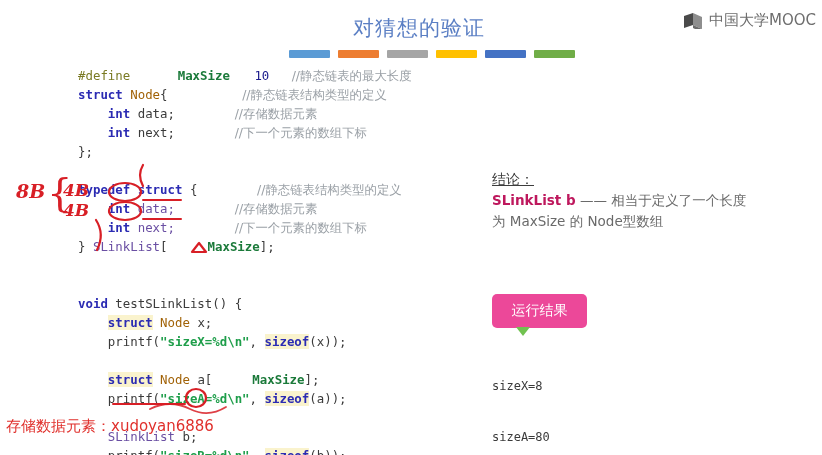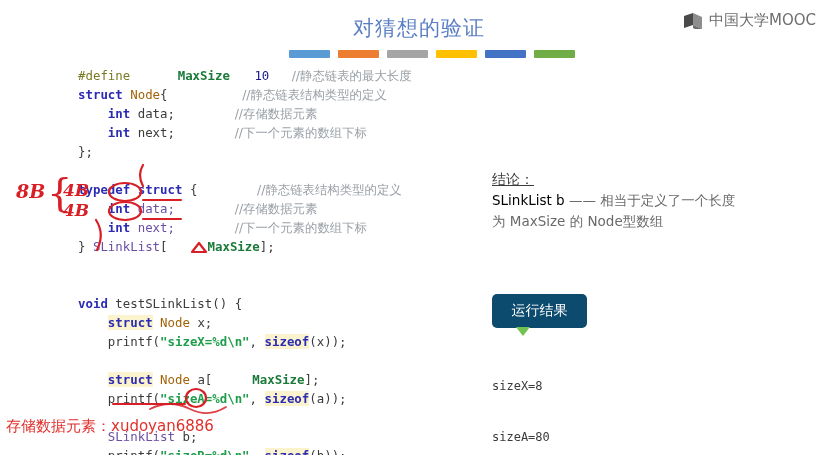--- a/index.html
+++ b/index.html
@@ -61,21 +61,21 @@
   
   .conclusion-label{
     position:absolute;left:492px;top:171px;font-size:14px;color:#3d3d3d;
     font-family:"DejaVu Sans","Liberation Sans",sans-serif;
     text-decoration:underline;
   }
   .concl-line1{
     position:absolute;left:492px;top:192px;font-size:13.5px;color:#6a6a6a;
     font-family:"DejaVu Sans","Liberation Sans",sans-serif;white-space:nowrap;
   }
-  .concl-line1 b{color:#000000;font-weight:normal;margin-top:8px;}
+  .concl-line1 b{color:#be185d;font-weight:bold;margin-top:8px;}
   .concl-line2{
     position:absolute;left:492px;top:213px;font-size:13.5px;color:#6a6a6a;
     font-family:"DejaVu Sans","Liberation Sans",sans-serif;white-space:nowrap;
   }
   .bubble-box{
     position:absolute;left:492px;top:294px;width:95px;height:34px;
     background:#71c250;border-radius:5px;
     display:flex;align-items:center;justify-content:center;
     color:#ffffff;font-size:14px;
     font-family:"DejaVu Sans","Liberation Sans",sans-serif;
@@ -156,21 +156,21 @@
 
     <path d="M150 409 q 20 -10 40 0 q 18 9 36 -2" stroke="#d81f26" stroke-width="1.8" fill="none" stroke-linecap="round" opacity="0.85"></path>
   </svg>
 
   <div class="conclusion-label">结论：</div>
   <div class="concl-line1">
     <b>SLinkList b</b><span> —— 相当于定义了一个长度</span>
   </div>
   <div class="concl-line2">为 MaxSize 的 Node型数组</div>
 
-  <div class="bubble-box" style="background: #0c4a6e;">运行结果</div>
+  <div class="bubble-box" style="background: #ec4899;">运行结果</div>
   <div class="bubble-tail" style="border-top-color: rgb(113, 194, 80);"></div>
 
   <div class="output">
     <div>sizeX=8</div>
     <div>sizeA=80</div>
     
     
     
   </div>
 

